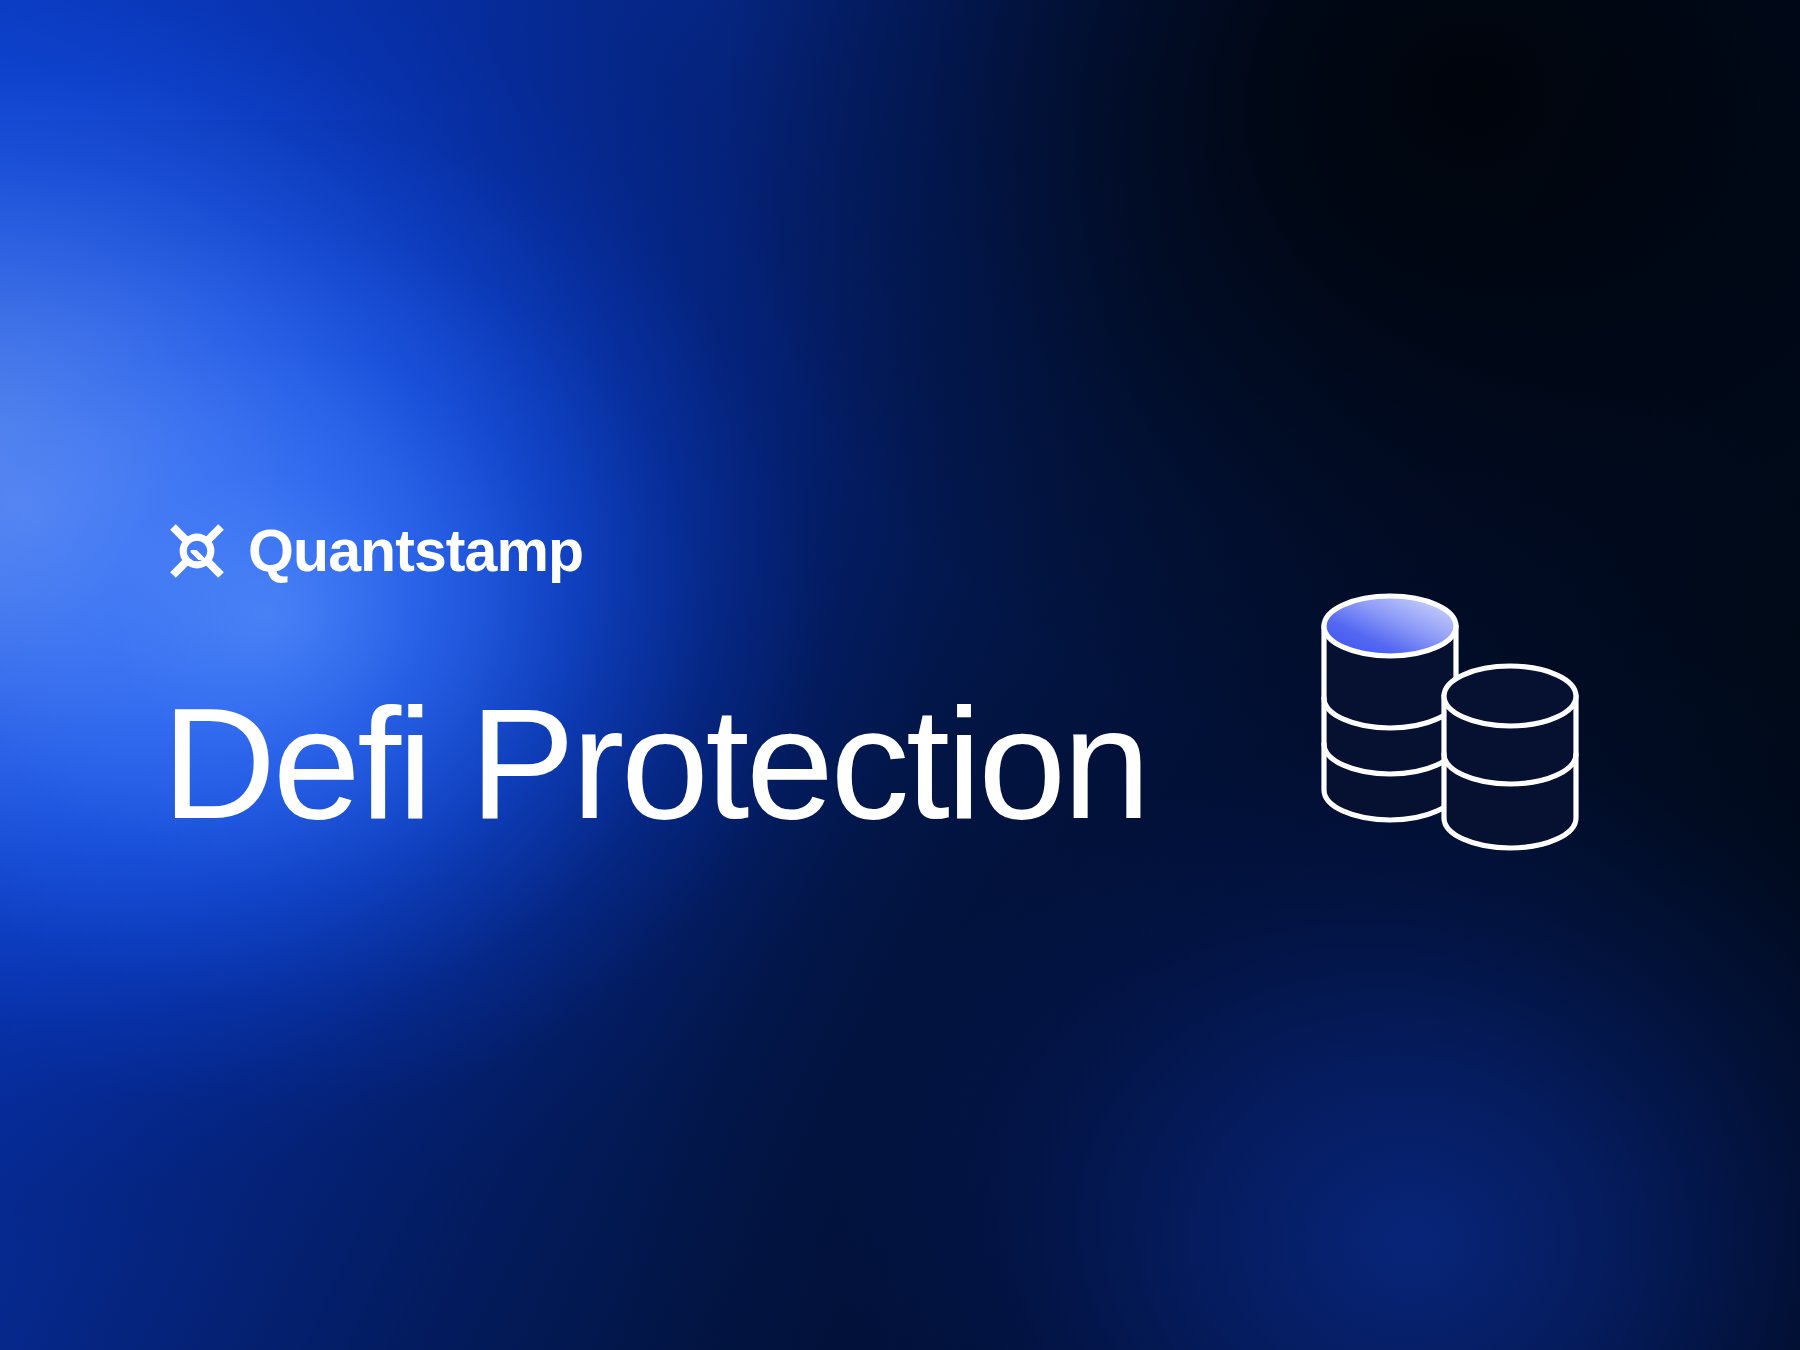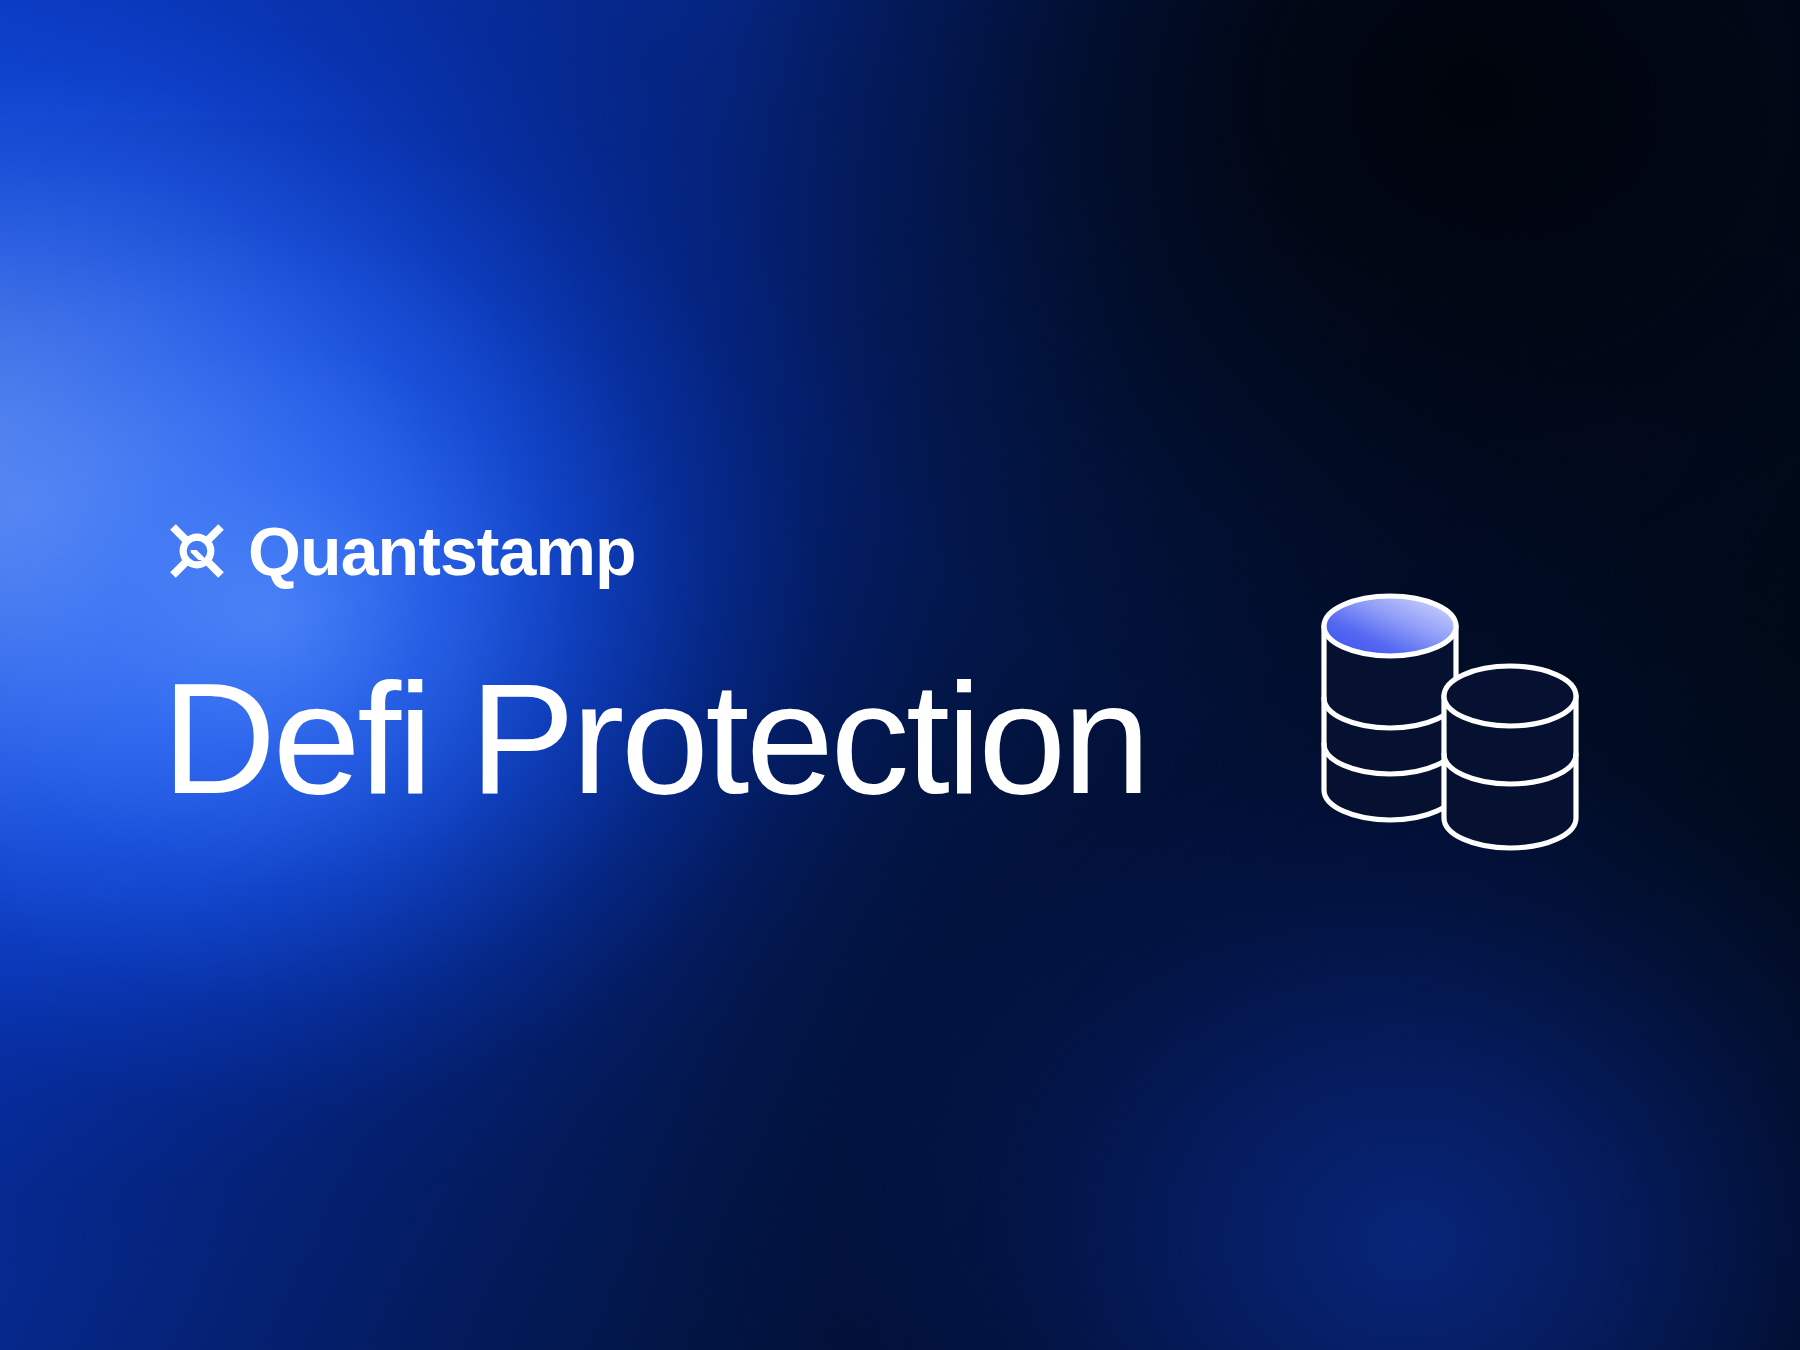--- a/index.html
+++ b/index.html
@@ -122,31 +122,31 @@
     top:519px;
     left:0;
     display:flex;
     align-items:center;
     gap:22px;
     height:64px;
   }
   .brand-mark { width:58px; height:58px; display:block; flex:0 0 auto; }
   .brand-word {
     color:#ffffff;
-    font-size:68px;
+    font-size:59px;
     font-weight:bold;
     letter-spacing:-0.9px;
     line-height:1;
     white-space:nowrap;
   }
 
   
   .headline {
     position:absolute;
-    top:659px;
+    top:684px;
     left:-6px;
     color:#ffffff;
     font-size:158px;
     font-weight:normal;
     letter-spacing:-3.4px;
     line-height:1;
     white-space:nowrap;
   }
 
   

